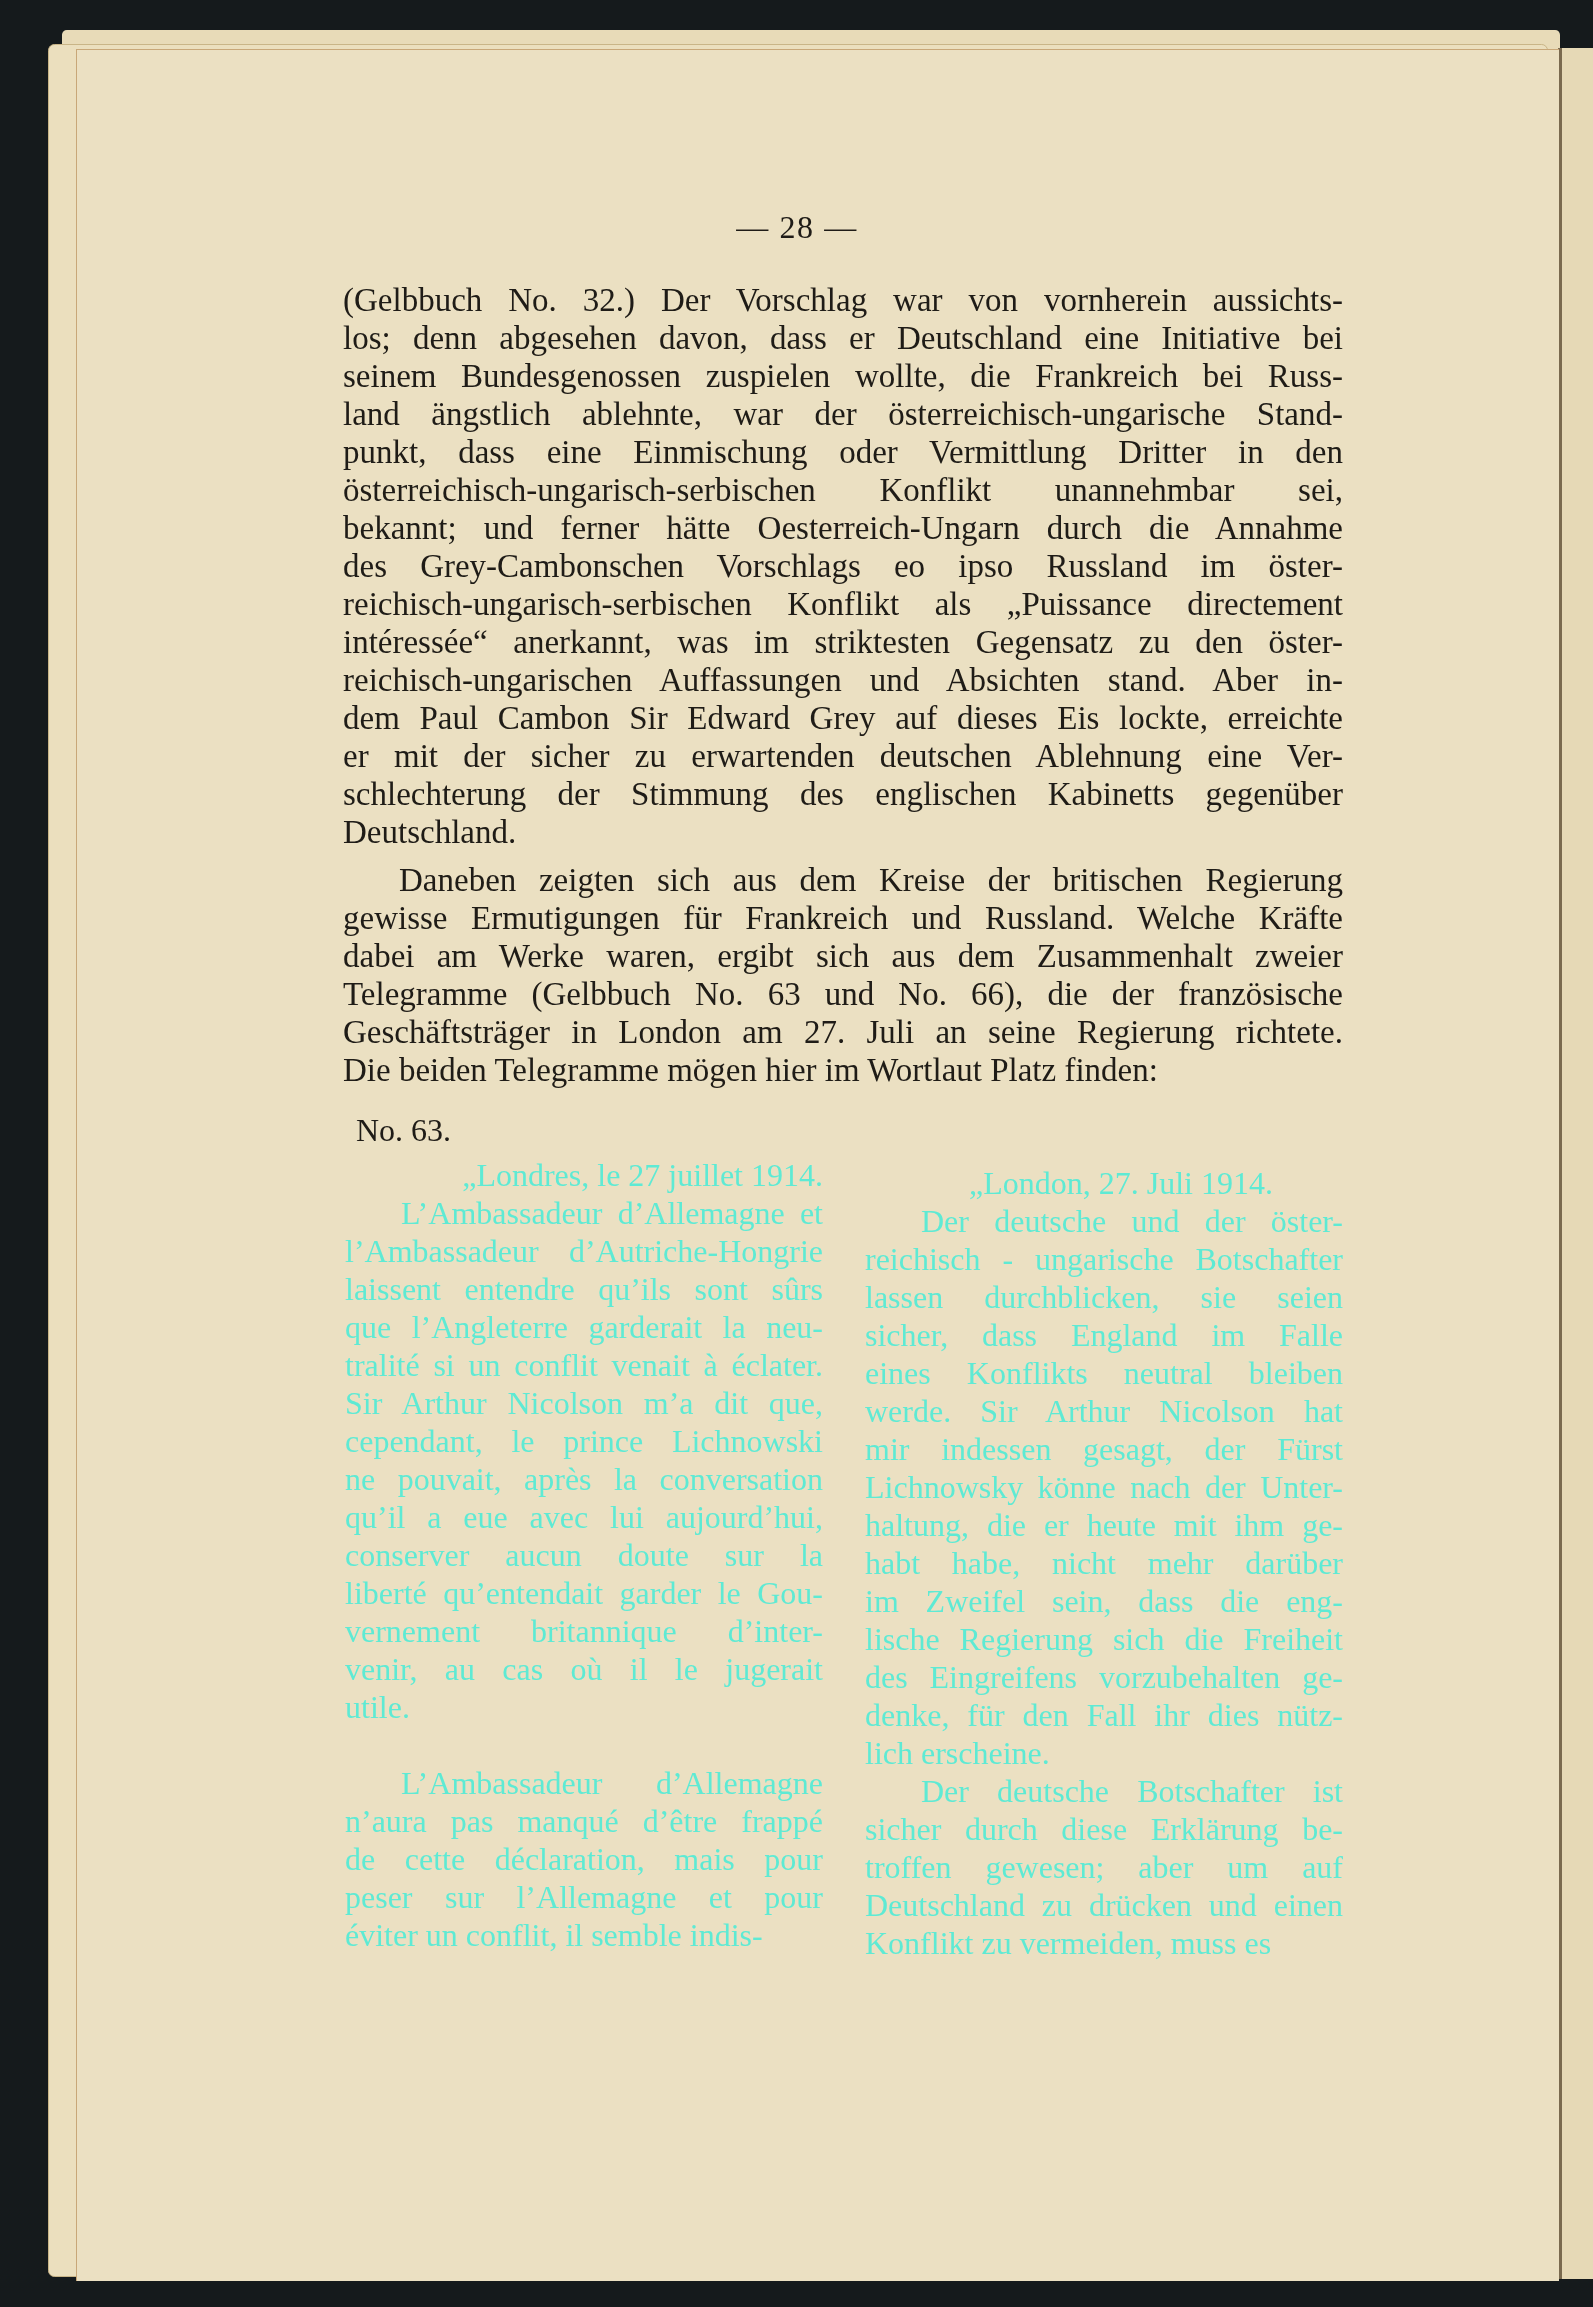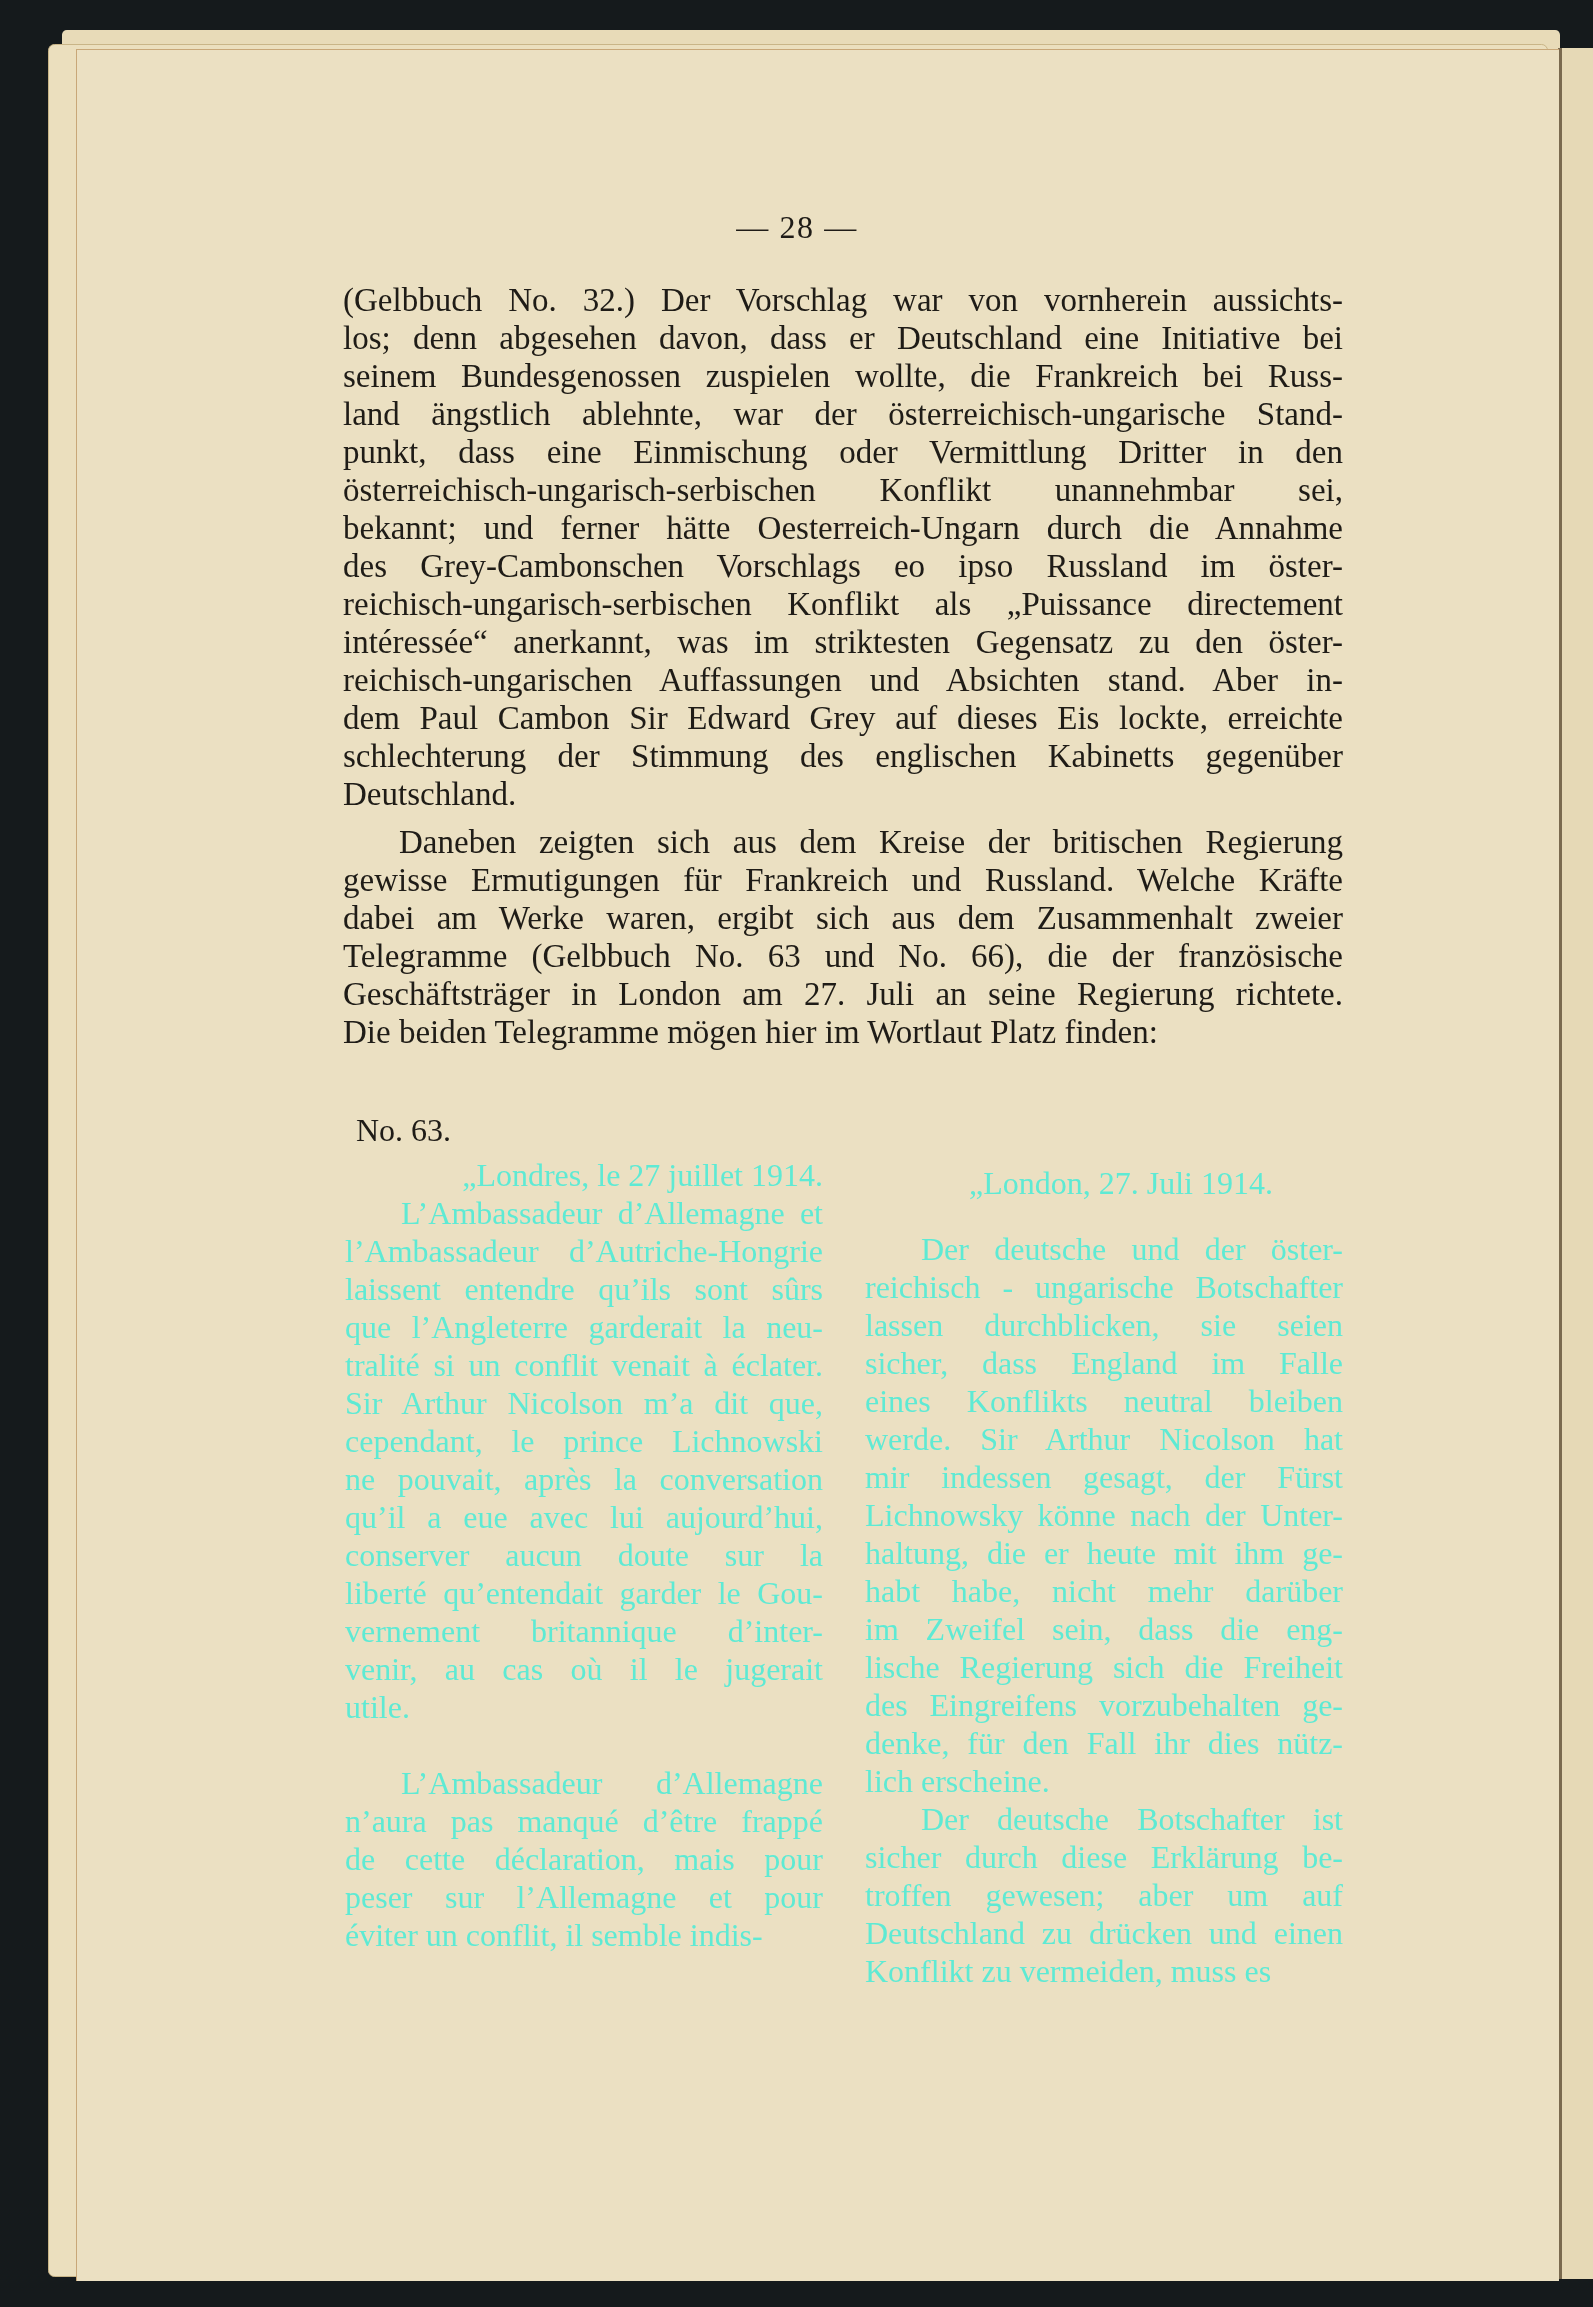--- a/index.html
+++ b/index.html
@@ -68,20 +68,21 @@
       <span class="line">seinem Bundesgenossen zuspielen wollte, die Frankreich bei Russ-</span>
       <span class="line">land ängstlich ablehnte, war der österreichisch-ungarische Stand-</span>
       <span class="line">punkt, dass eine Einmischung oder Vermittlung Dritter in den</span>
       <span class="line">österreichisch-ungarisch-serbischen Konflikt unannehmbar sei,</span>
       <span class="line">bekannt; und ferner hätte Oesterreich-Ungarn durch die Annahme</span>
       <span class="line">des Grey-Cambonschen Vorschlags eo ipso Russland im öster-</span>
       <span class="line">reichisch-ungarisch-serbischen Konflikt als „Puissance directement</span>
       <span class="line">intéressée“ anerkannt, was im striktesten Gegensatz zu den öster-</span>
       <span class="line">reichisch-ungarischen Auffassungen und Absichten stand. Aber in-</span>
       <span class="line">dem Paul Cambon Sir Edward Grey auf dieses Eis lockte, erreichte</span>
+      <span class="line">er mit der sicher zu erwartenden deutschen Ablehnung eine Ver-</span>
       <span class="line">schlechterung der Stimmung des englischen Kabinetts gegenüber</span>
       <span class="line last">Deutschland.</span>
     </div>
   <div style="height:9.6px"></div>
   <div>
       <span class="line" style="padding-left: 56px;">Daneben zeigten sich aus dem Kreise der britischen Regierung</span>
       <span class="line">gewisse Ermutigungen für Frankreich und Russland. Welche Kräfte</span>
       <span class="line">dabei am Werke waren, ergibt sich aus dem Zusammenhalt zweier</span>
       <span class="line">Telegramme (Gelbbuch No. 63 und No. 66), die der französische</span>
       <span class="line">Geschäftsträger in London am 27. Juli an seine Regierung richtete.</span>
@@ -115,21 +116,21 @@
       <span class="line">n’aura pas manqué d’être frappé</span>
       <span class="line">de cette déclaration, mais pour</span>
       <span class="line">peser sur l’Allemagne et pour</span>
       <span class="line last">éviter un conflit, il semble indis-</span>
     </div>
 </div>
 
 <div class="col col-right">
   <div class="line dateline" style="text-align:left;text-align-last:left;margin-top:8px;">„London, 27. Juli 1914.</div>
   <div>
-      <span class="line" style="padding-left: 56px; margin-top: 28px;">Der deutsche und der öster-</span>
+      <span class="line" style="padding-left: 56px;">Der deutsche und der öster-</span>
       <span class="line">reichisch - ungarische Botschafter</span>
       <span class="line">lassen durchblicken, sie seien</span>
       <span class="line">sicher, dass England im Falle</span>
       <span class="line">eines Konflikts neutral bleiben</span>
       <span class="line">werde. Sir Arthur Nicolson hat</span>
       <span class="line">mir indessen gesagt, der Fürst</span>
       <span class="line">Lichnowsky könne nach der Unter-</span>
       <span class="line">haltung, die er heute mit ihm ge-</span>
       <span class="line">habt habe, nicht mehr darüber</span>
       <span class="line">im Zweifel sein, dass die eng-</span>

